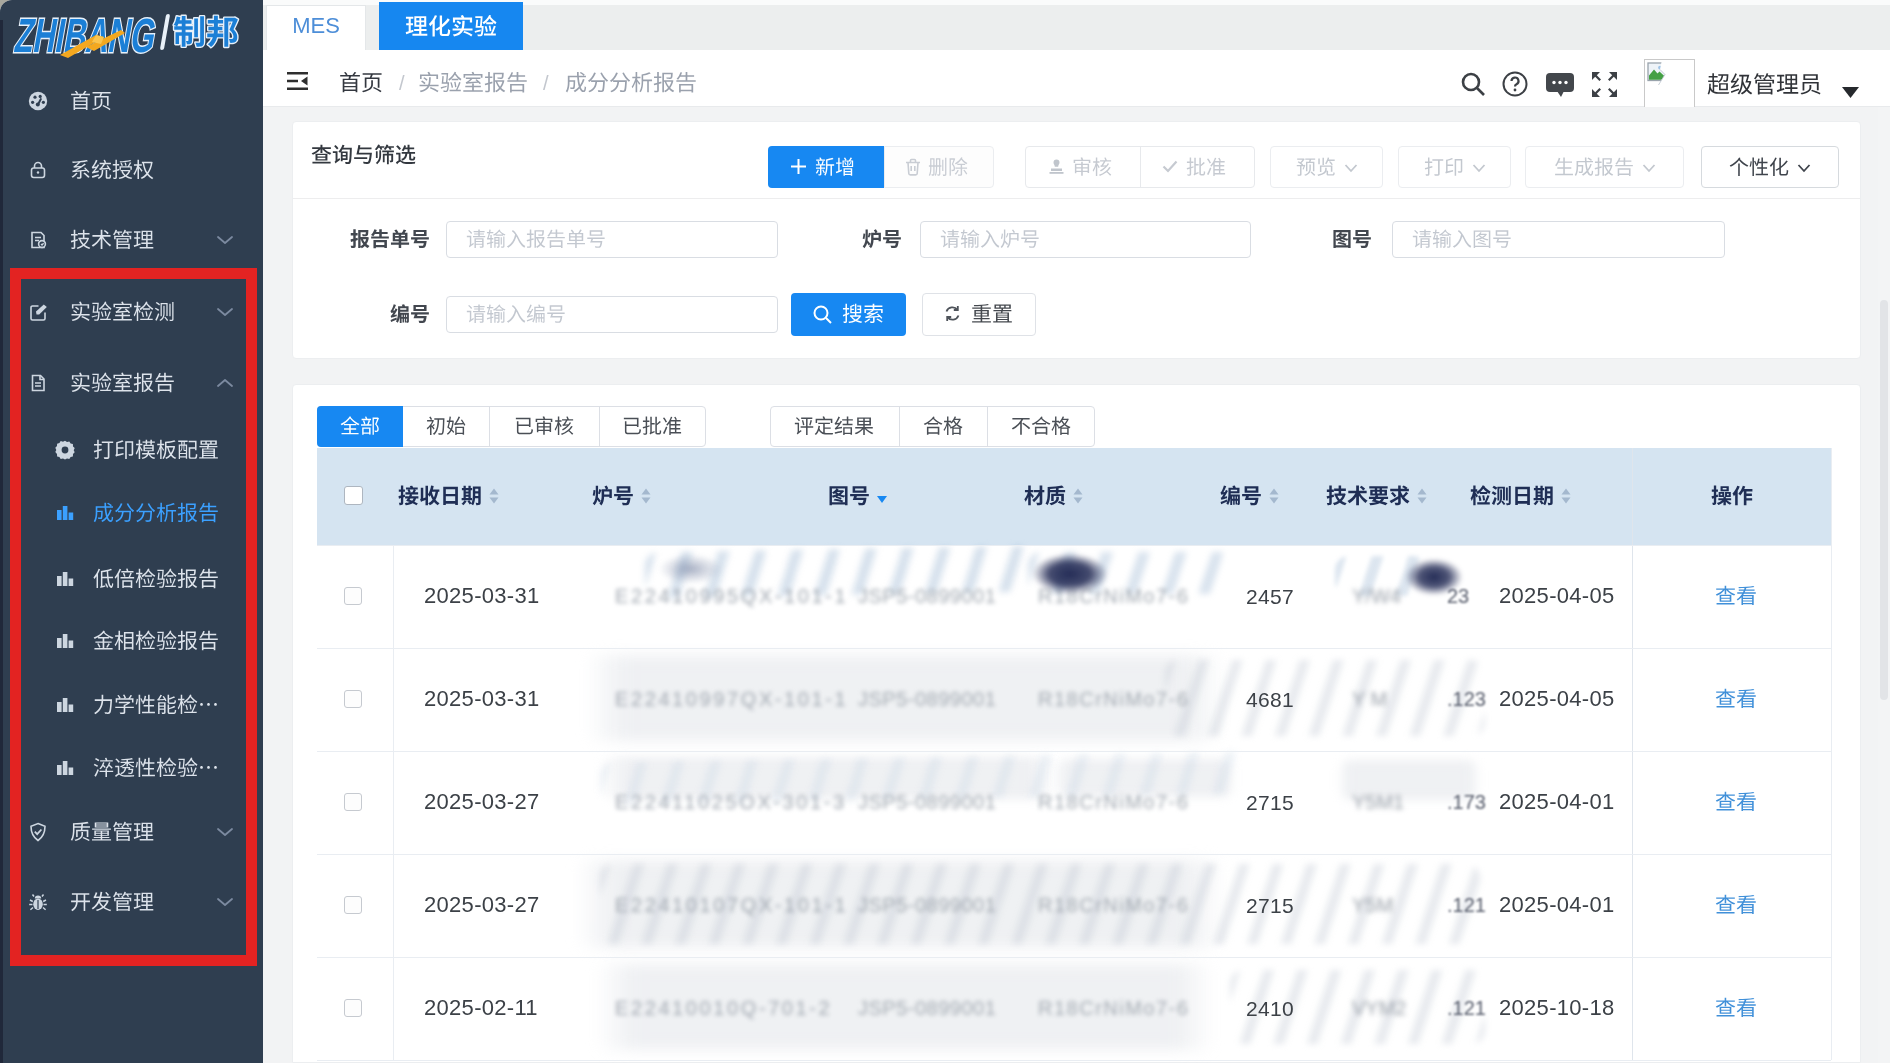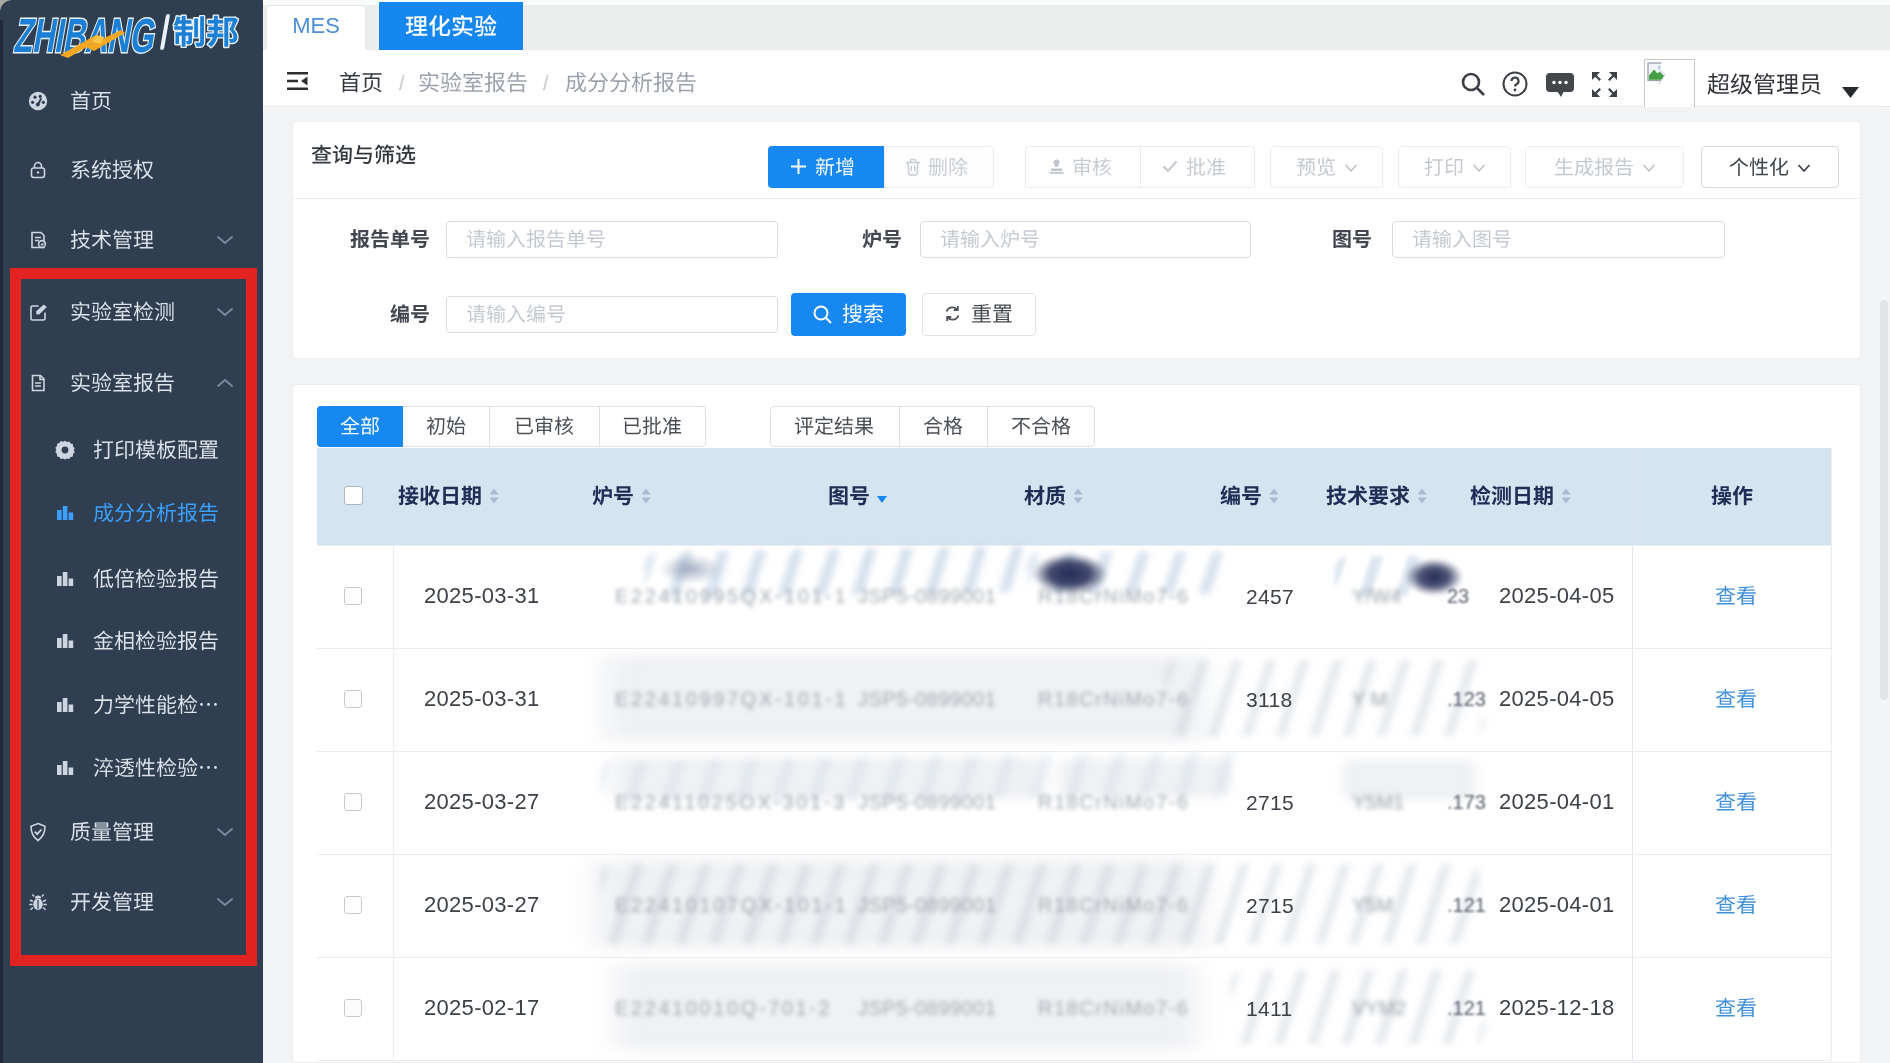--- a/index.html
+++ b/index.html
@@ -779,21 +779,21 @@
       <use href="#g67e5r" x="286"></use>
       <use href="#g770br" x="1286"></use>
     </g>
   </svg>
 <div style="position:absolute;left:317px;top:648px;width:1514px;height:1px;background:#e9edf2;"></div>
 <div style="position:absolute;left:344px;top:690px;width:18px;height:18px;background:#fdfdfd;border:1px solid #c6cad0;border-radius:3px;box-sizing:border-box;"></div>
 <div style="position:absolute;font-family:&quot;Liberation Sans&quot;,sans-serif;white-space:pre;font-size:22px;color:#3c4147;font-weight:400;line-height:28px;top:685.0px;left:424.0px;letter-spacing:0.3px;">2025-03-31</div>
 <div style="position:absolute;font-family:&quot;Liberation Sans&quot;,sans-serif;white-space:pre;font-size:20px;color:#a0a7b0;font-weight:400;line-height:26px;top:686.0px;left:615.0px;filter:blur(2.2px);letter-spacing:2.6px;">E22410997QX-101-1</div>
 <div style="position:absolute;font-family:&quot;Liberation Sans&quot;,sans-serif;white-space:pre;font-size:20px;color:#a3aab2;font-weight:400;line-height:26px;top:686.0px;left:858.0px;filter:blur(2.2px);letter-spacing:0.5px;">JSP5-0899001</div>
 <div style="position:absolute;font-family:&quot;Liberation Sans&quot;,sans-serif;white-space:pre;font-size:20px;color:#a3aab2;font-weight:400;line-height:26px;top:686.0px;left:1038.0px;filter:blur(2.2px);letter-spacing:1.5px;">R18CrNiMo7-6</div>
-<div style="position:absolute;font-family:&quot;Liberation Sans&quot;,sans-serif;white-space:pre;font-size:21px;color:#3c4147;font-weight:400;line-height:27px;top:685.5px;left:1246.0px;letter-spacing:0.3px;">3118</div>
+<div style="position:absolute;font-family:&quot;Liberation Sans&quot;,sans-serif;white-space:pre;font-size:21px;color:#3c4147;font-weight:400;line-height:27px;top:685.5px;left:1246.0px;letter-spacing:0.3px;">4681</div>
 <div style="position:absolute;font-family:&quot;Liberation Sans&quot;,sans-serif;white-space:pre;font-size:20px;color:#9aa1aa;font-weight:400;line-height:26px;top:686.0px;left:1352.0px;filter:blur(2.6px);">Y M</div>
 <div style="position:absolute;font-family:&quot;Liberation Sans&quot;,sans-serif;white-space:pre;font-size:20px;color:#565c6b;font-weight:400;line-height:26px;top:686.0px;left:1447.0px;filter:blur(0.9px);">.123</div>
 <div style="position:absolute;font-family:&quot;Liberation Sans&quot;,sans-serif;white-space:pre;font-size:22px;color:#3c4147;font-weight:400;line-height:28px;top:685.0px;left:1499.0px;letter-spacing:0.3px;">2025-04-05</div>
 <svg style="position:absolute;left:1709px;top:683px;overflow:visible;" width="54" height="32">
     <g transform="translate(0,23.4) scale(0.02100,-0.02100)" fill="#4090d9">
       <use href="#g67e5r" x="286"></use>
       <use href="#g770br" x="1286"></use>
     </g>
   </svg>
 <div style="position:absolute;left:317px;top:751px;width:1514px;height:1px;background:#e9edf2;"></div>
@@ -823,28 +823,28 @@
 <div style="position:absolute;font-family:&quot;Liberation Sans&quot;,sans-serif;white-space:pre;font-size:20px;color:#565c6b;font-weight:400;line-height:26px;top:892.0px;left:1447.0px;filter:blur(0.9px);">.121</div>
 <div style="position:absolute;font-family:&quot;Liberation Sans&quot;,sans-serif;white-space:pre;font-size:22px;color:#3c4147;font-weight:400;line-height:28px;top:891.0px;left:1499.0px;letter-spacing:0.3px;">2025-04-01</div>
 <svg style="position:absolute;left:1709px;top:889px;overflow:visible;" width="54" height="32">
     <g transform="translate(0,23.4) scale(0.02100,-0.02100)" fill="#4090d9">
       <use href="#g67e5r" x="286"></use>
       <use href="#g770br" x="1286"></use>
     </g>
   </svg>
 <div style="position:absolute;left:317px;top:957px;width:1514px;height:1px;background:#e9edf2;"></div>
 <div style="position:absolute;left:344px;top:999px;width:18px;height:18px;background:#fdfdfd;border:1px solid #c6cad0;border-radius:3px;box-sizing:border-box;"></div>
-<div style="position:absolute;font-family:&quot;Liberation Sans&quot;,sans-serif;white-space:pre;font-size:22px;color:#3c4147;font-weight:400;line-height:28px;top:994.0px;left:424.0px;letter-spacing:0.3px;">2025-02-17</div>
+<div style="position:absolute;font-family:&quot;Liberation Sans&quot;,sans-serif;white-space:pre;font-size:22px;color:#3c4147;font-weight:400;line-height:28px;top:994.0px;left:424.0px;letter-spacing:0.3px;">2025-02-11</div>
 <div style="position:absolute;font-family:&quot;Liberation Sans&quot;,sans-serif;white-space:pre;font-size:20px;color:#a0a7b0;font-weight:400;line-height:26px;top:995.0px;left:615.0px;filter:blur(2.2px);letter-spacing:2.6px;">E22410010Q-701-2</div>
 <div style="position:absolute;font-family:&quot;Liberation Sans&quot;,sans-serif;white-space:pre;font-size:20px;color:#a3aab2;font-weight:400;line-height:26px;top:995.0px;left:858.0px;filter:blur(2.2px);letter-spacing:0.5px;">JSP5-0899001</div>
 <div style="position:absolute;font-family:&quot;Liberation Sans&quot;,sans-serif;white-space:pre;font-size:20px;color:#a3aab2;font-weight:400;line-height:26px;top:995.0px;left:1038.0px;filter:blur(2.2px);letter-spacing:1.5px;">R18CrNiMo7-6</div>
-<div style="position:absolute;font-family:&quot;Liberation Sans&quot;,sans-serif;white-space:pre;font-size:21px;color:#3c4147;font-weight:400;line-height:27px;top:994.5px;left:1246.0px;letter-spacing:0.3px;">1411</div>
+<div style="position:absolute;font-family:&quot;Liberation Sans&quot;,sans-serif;white-space:pre;font-size:21px;color:#3c4147;font-weight:400;line-height:27px;top:994.5px;left:1246.0px;letter-spacing:0.3px;">2410</div>
 <div style="position:absolute;font-family:&quot;Liberation Sans&quot;,sans-serif;white-space:pre;font-size:20px;color:#9aa1aa;font-weight:400;line-height:26px;top:995.0px;left:1352.0px;filter:blur(2.6px);">VYM2</div>
 <div style="position:absolute;font-family:&quot;Liberation Sans&quot;,sans-serif;white-space:pre;font-size:20px;color:#565c6b;font-weight:400;line-height:26px;top:995.0px;left:1447.0px;filter:blur(0.9px);">.121</div>
-<div style="position:absolute;font-family:&quot;Liberation Sans&quot;,sans-serif;white-space:pre;font-size:22px;color:#3c4147;font-weight:400;line-height:28px;top:994.0px;left:1499.0px;letter-spacing:0.3px;">2025-12-18</div>
+<div style="position:absolute;font-family:&quot;Liberation Sans&quot;,sans-serif;white-space:pre;font-size:22px;color:#3c4147;font-weight:400;line-height:28px;top:994.0px;left:1499.0px;letter-spacing:0.3px;">2025-10-18</div>
 <svg style="position:absolute;left:1709px;top:992px;overflow:visible;" width="54" height="32">
     <g transform="translate(0,23.4) scale(0.02100,-0.02100)" fill="#4090d9">
       <use href="#g67e5r" x="286"></use>
       <use href="#g770br" x="1286"></use>
     </g>
   </svg>
 <div style="position:absolute;left:317px;top:1060px;width:1514px;height:1px;background:#e9edf2;"></div>
 <div style="position:absolute;left:1024px;top:549px;width:92px;height:50px;background:radial-gradient(closest-side,rgba(36,44,86,1),rgba(36,44,86,0.85) 45%,rgba(36,44,86,0) 82%);filter:blur(2px);transform:rotate(0deg);border-radius:14px;"></div>
 <div style="position:absolute;left:648px;top:549px;width:85px;height:40px;background:radial-gradient(closest-side,rgba(100,115,150,0.55),rgba(100,115,150,0) 75%);filter:blur(2px);transform:rotate(0deg);border-radius:14px;"></div>
 <div style="position:absolute;left:1398px;top:554px;width:72px;height:46px;background:radial-gradient(closest-side,rgba(36,44,86,1),rgba(36,44,86,0.8) 42%,rgba(36,44,86,0) 80%);filter:blur(2px);transform:rotate(0deg);border-radius:14px;"></div>

